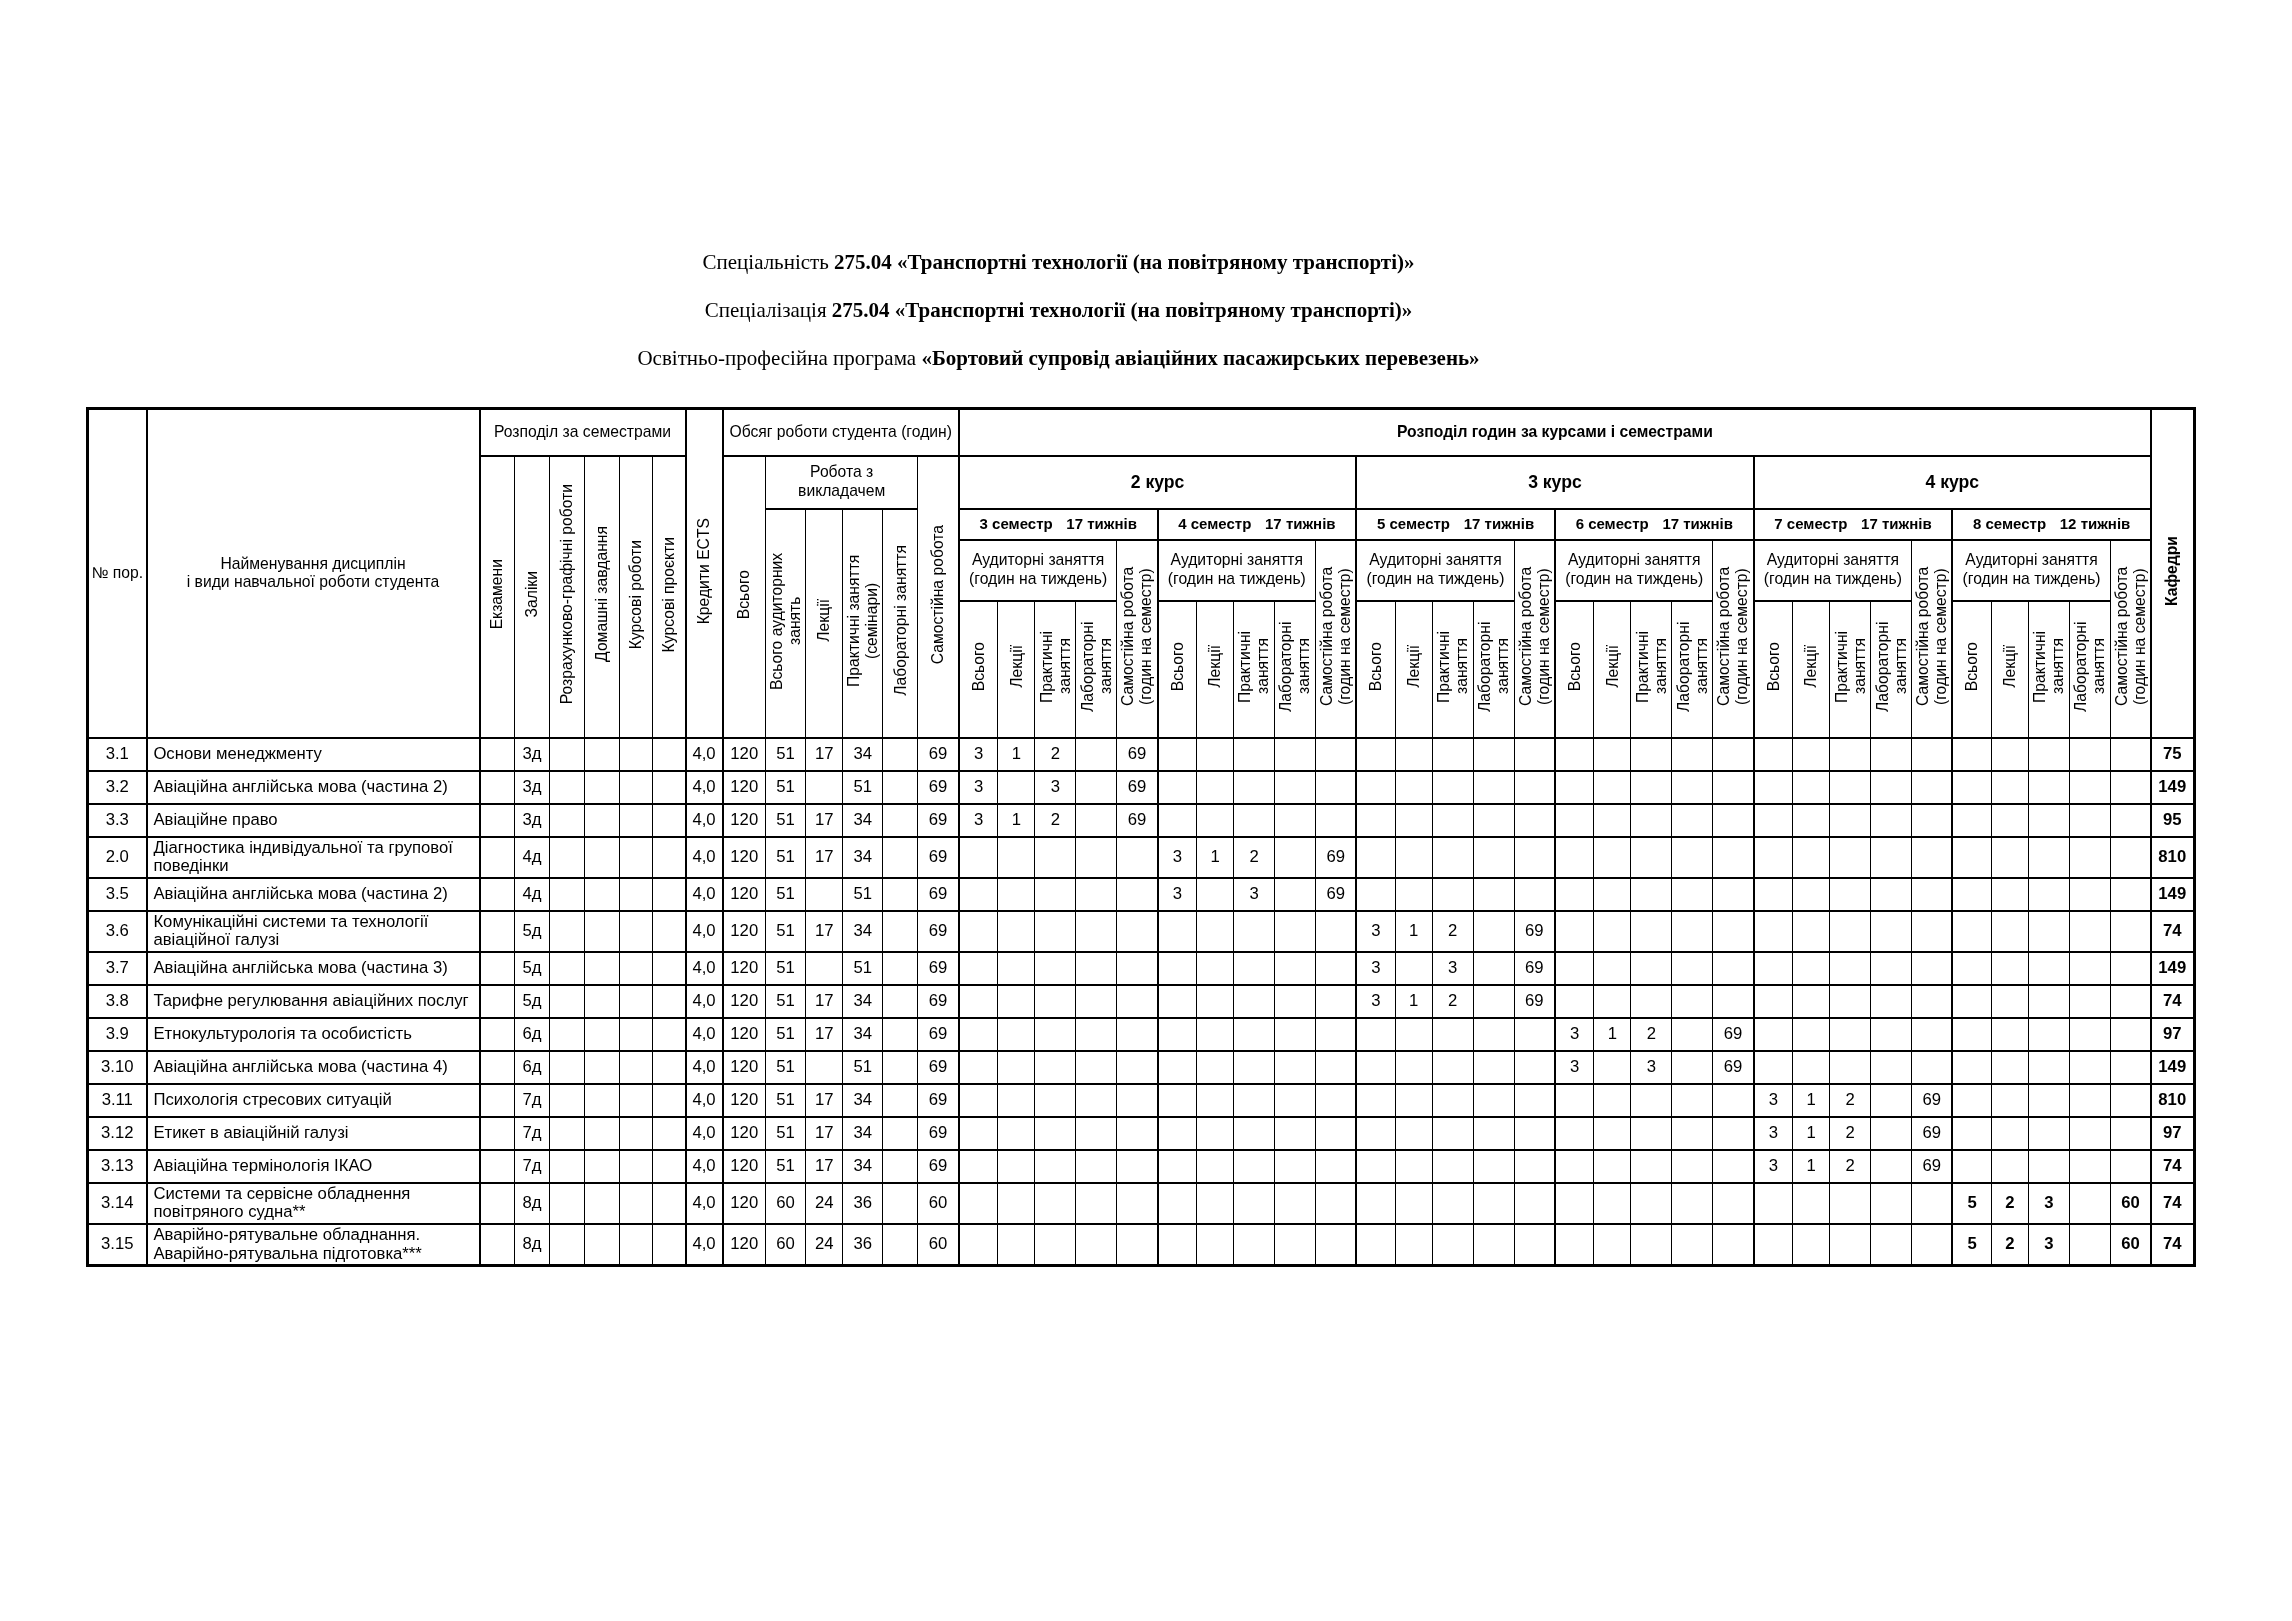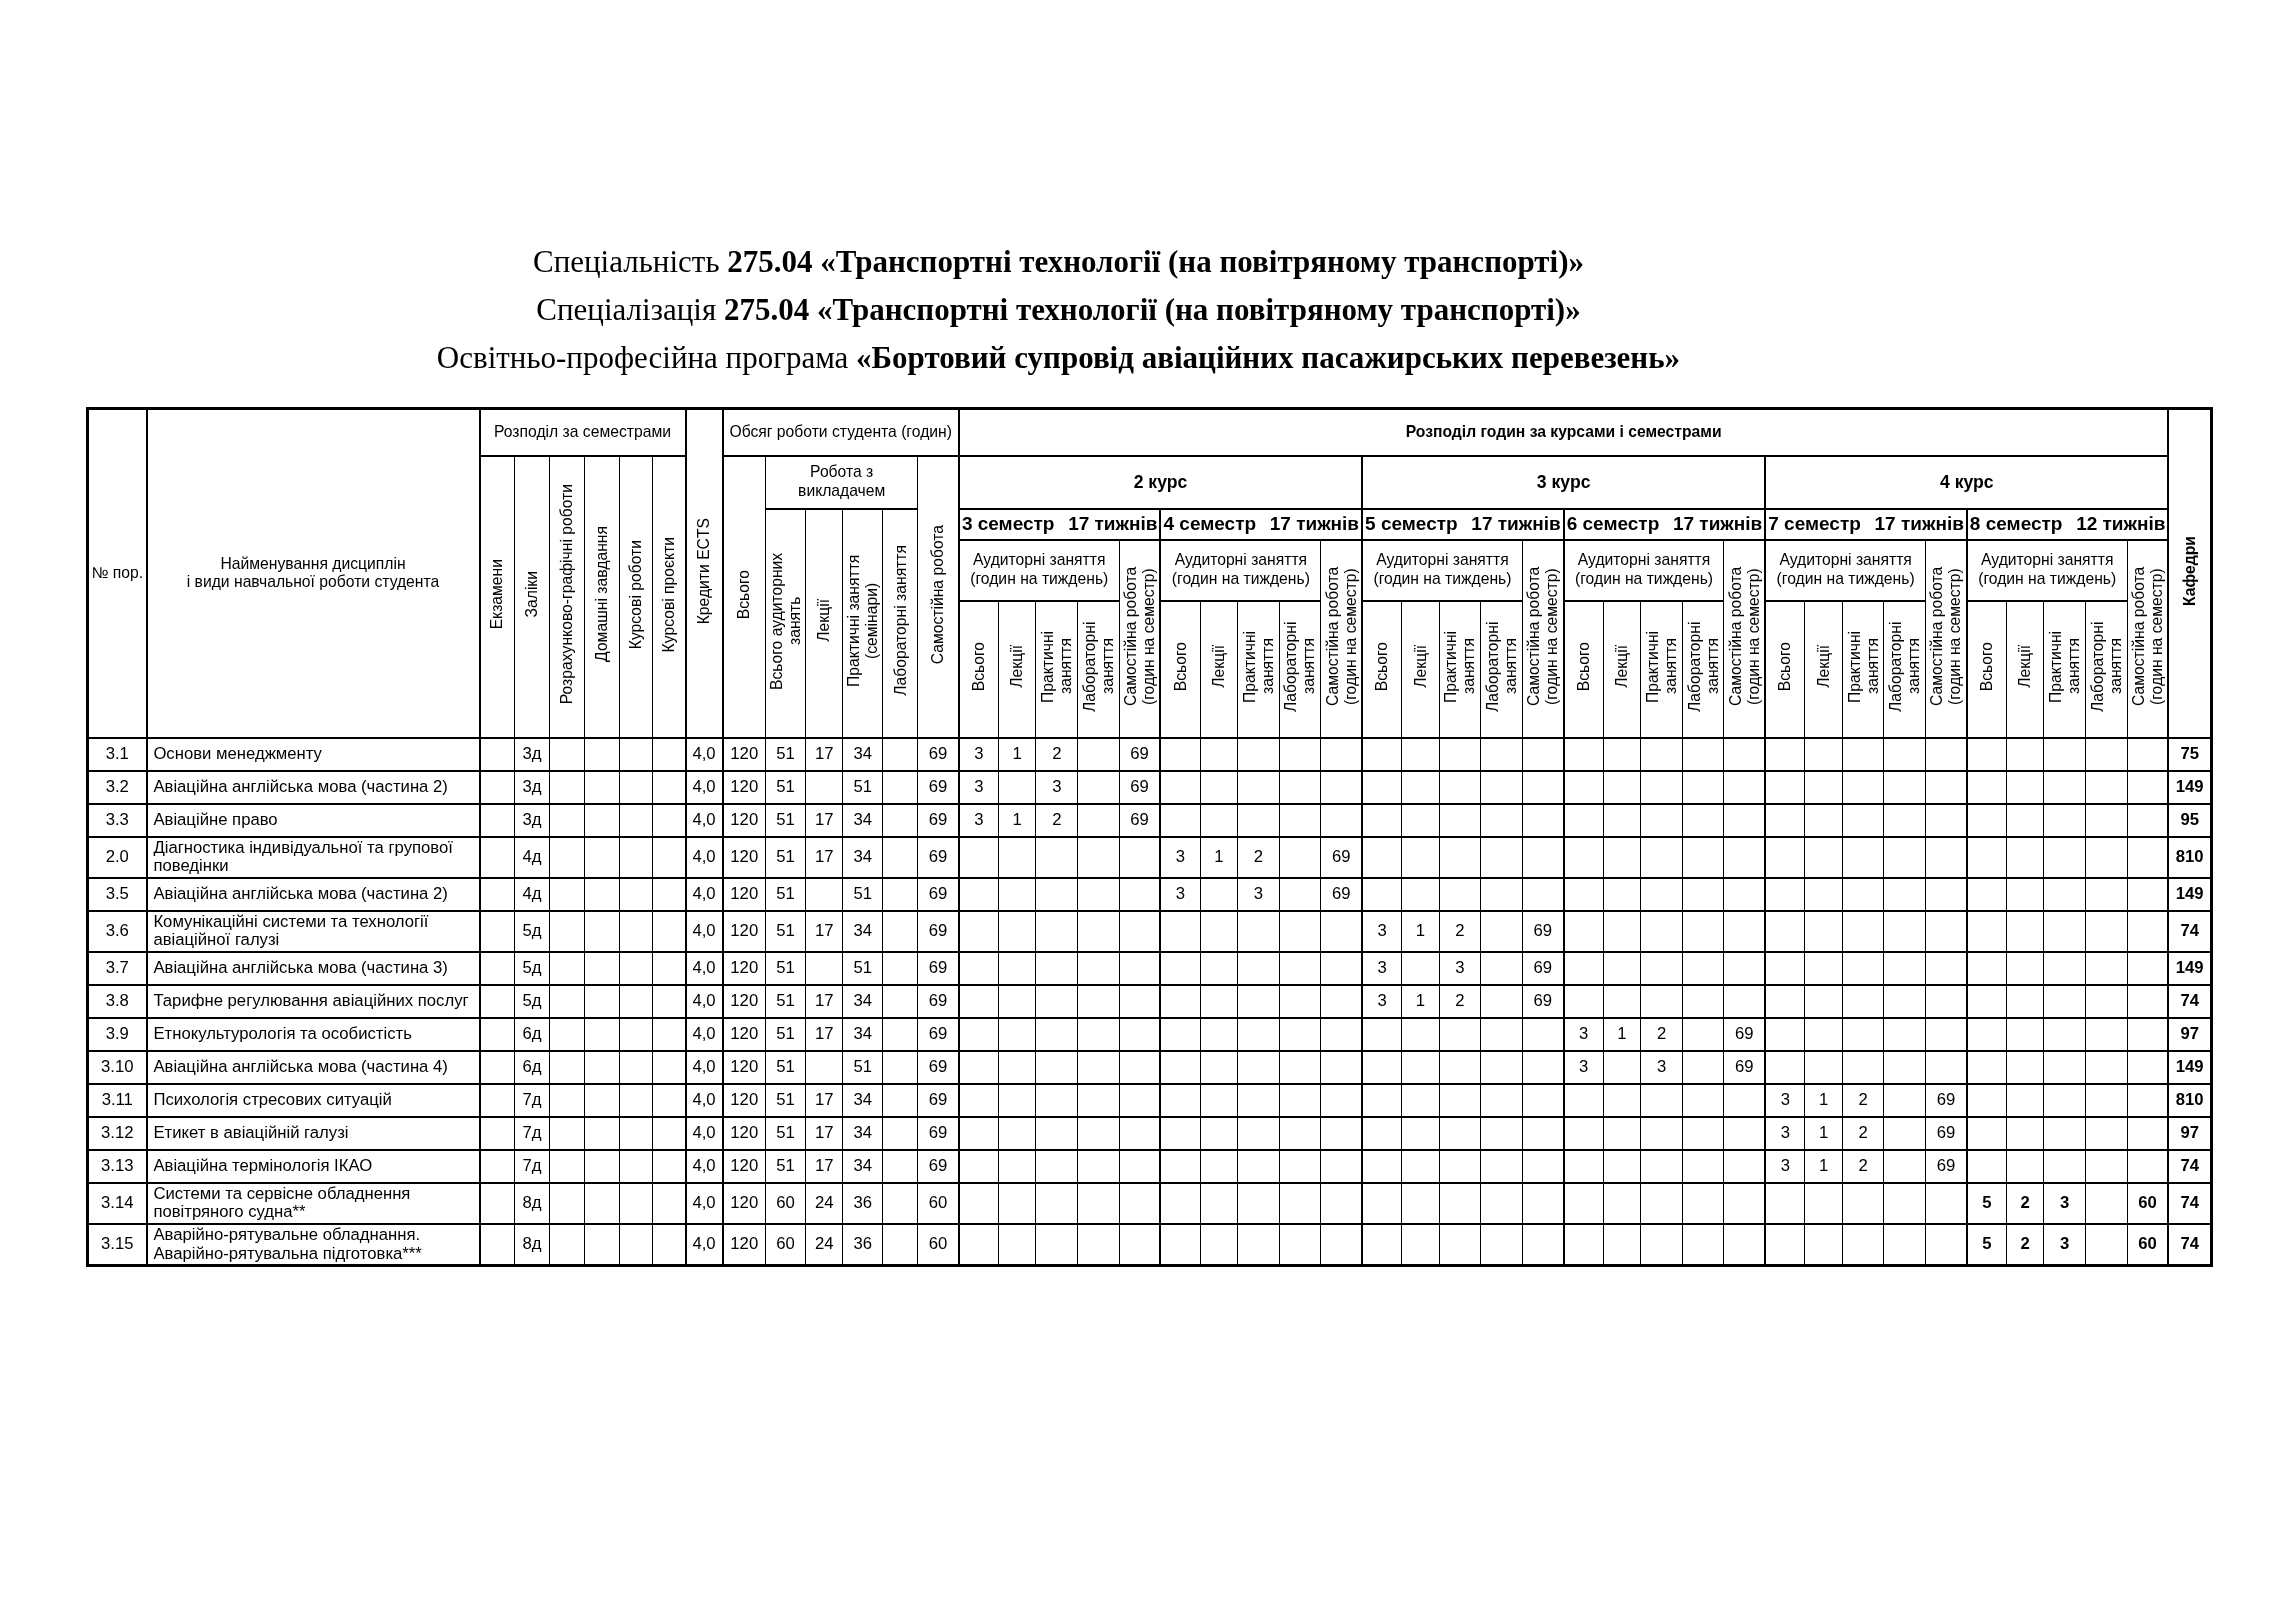--- a/index.html
+++ b/index.html
@@ -1,20 +1,20 @@
 <!DOCTYPE html>
 <html><head>
 <meta charset="utf-8">
 <style>
   html,body{margin:0;padding:0;background:#fff;}
   .sheet{position:relative;width:2293px;height:1621px;background:#fff;overflow:hidden;
          font-family:"Liberation Sans",sans-serif;color:#000;}
   
   .titles{position:absolute;top:238px;left:0;width:2117px;text-align:center;
-          font-family:"Liberation Serif",serif;font-size:31px;}
+          font-family:"Liberation Serif",serif;font-size:21px;}
   .title-line{line-height:48px;white-space:nowrap;}
   .title-line .b{font-weight:bold;}
   
   table.curriculum{position:absolute;left:86px;top:407px;border-collapse:collapse;
                    table-layout:fixed;border:3.9px solid #000;}
   .curriculum th,.curriculum td{
       border-left:1px solid #000;border-right:1px solid #000;
       border-top:2.9px solid #000;border-bottom:2.9px solid #000;
       padding:1px 2px;vertical-align:middle;text-align:center;
       font-weight:normal;font-size:15.7px;line-height:18.6px;overflow:hidden;}
@@ -22,21 +22,21 @@
   .curriculum .b{font-weight:bold;}
   .curriculum thead tr:nth-child(1){height:47px;}
   .curriculum thead tr:nth-child(2){height:53px;}
   .curriculum thead tr:nth-child(3){height:31px;}
   .curriculum thead tr:nth-child(4){height:61px;}
   .curriculum thead tr:nth-child(5){height:137px;}
   .curriculum tbody tr{height:33px;}
   .curriculum tbody td{font-size:16.7px;}
   .curriculum td.name{text-align:left;padding-left:5.9px;}
   .curriculum .course{font-size:17.6px;}
-  .curriculum .semt{font-size:19px;white-space:nowrap;}
+  .curriculum .semt{font-size:15px;white-space:nowrap;}
   .curriculum .semt .wk{margin-left:13.7px;}
   
   .v{padding:2px 0;}
   .vt{display:inline-block;writing-mode:vertical-rl;transform:rotate(180deg);
       line-height:17.6px;text-align:center;}
   .vt-a{max-height:304px;}
   .vt-b{max-height:267px;}
   .vt-c{max-height:162px;}
   .vt-d{max-height:181px;}
   .vt-e{max-height:125px;}

